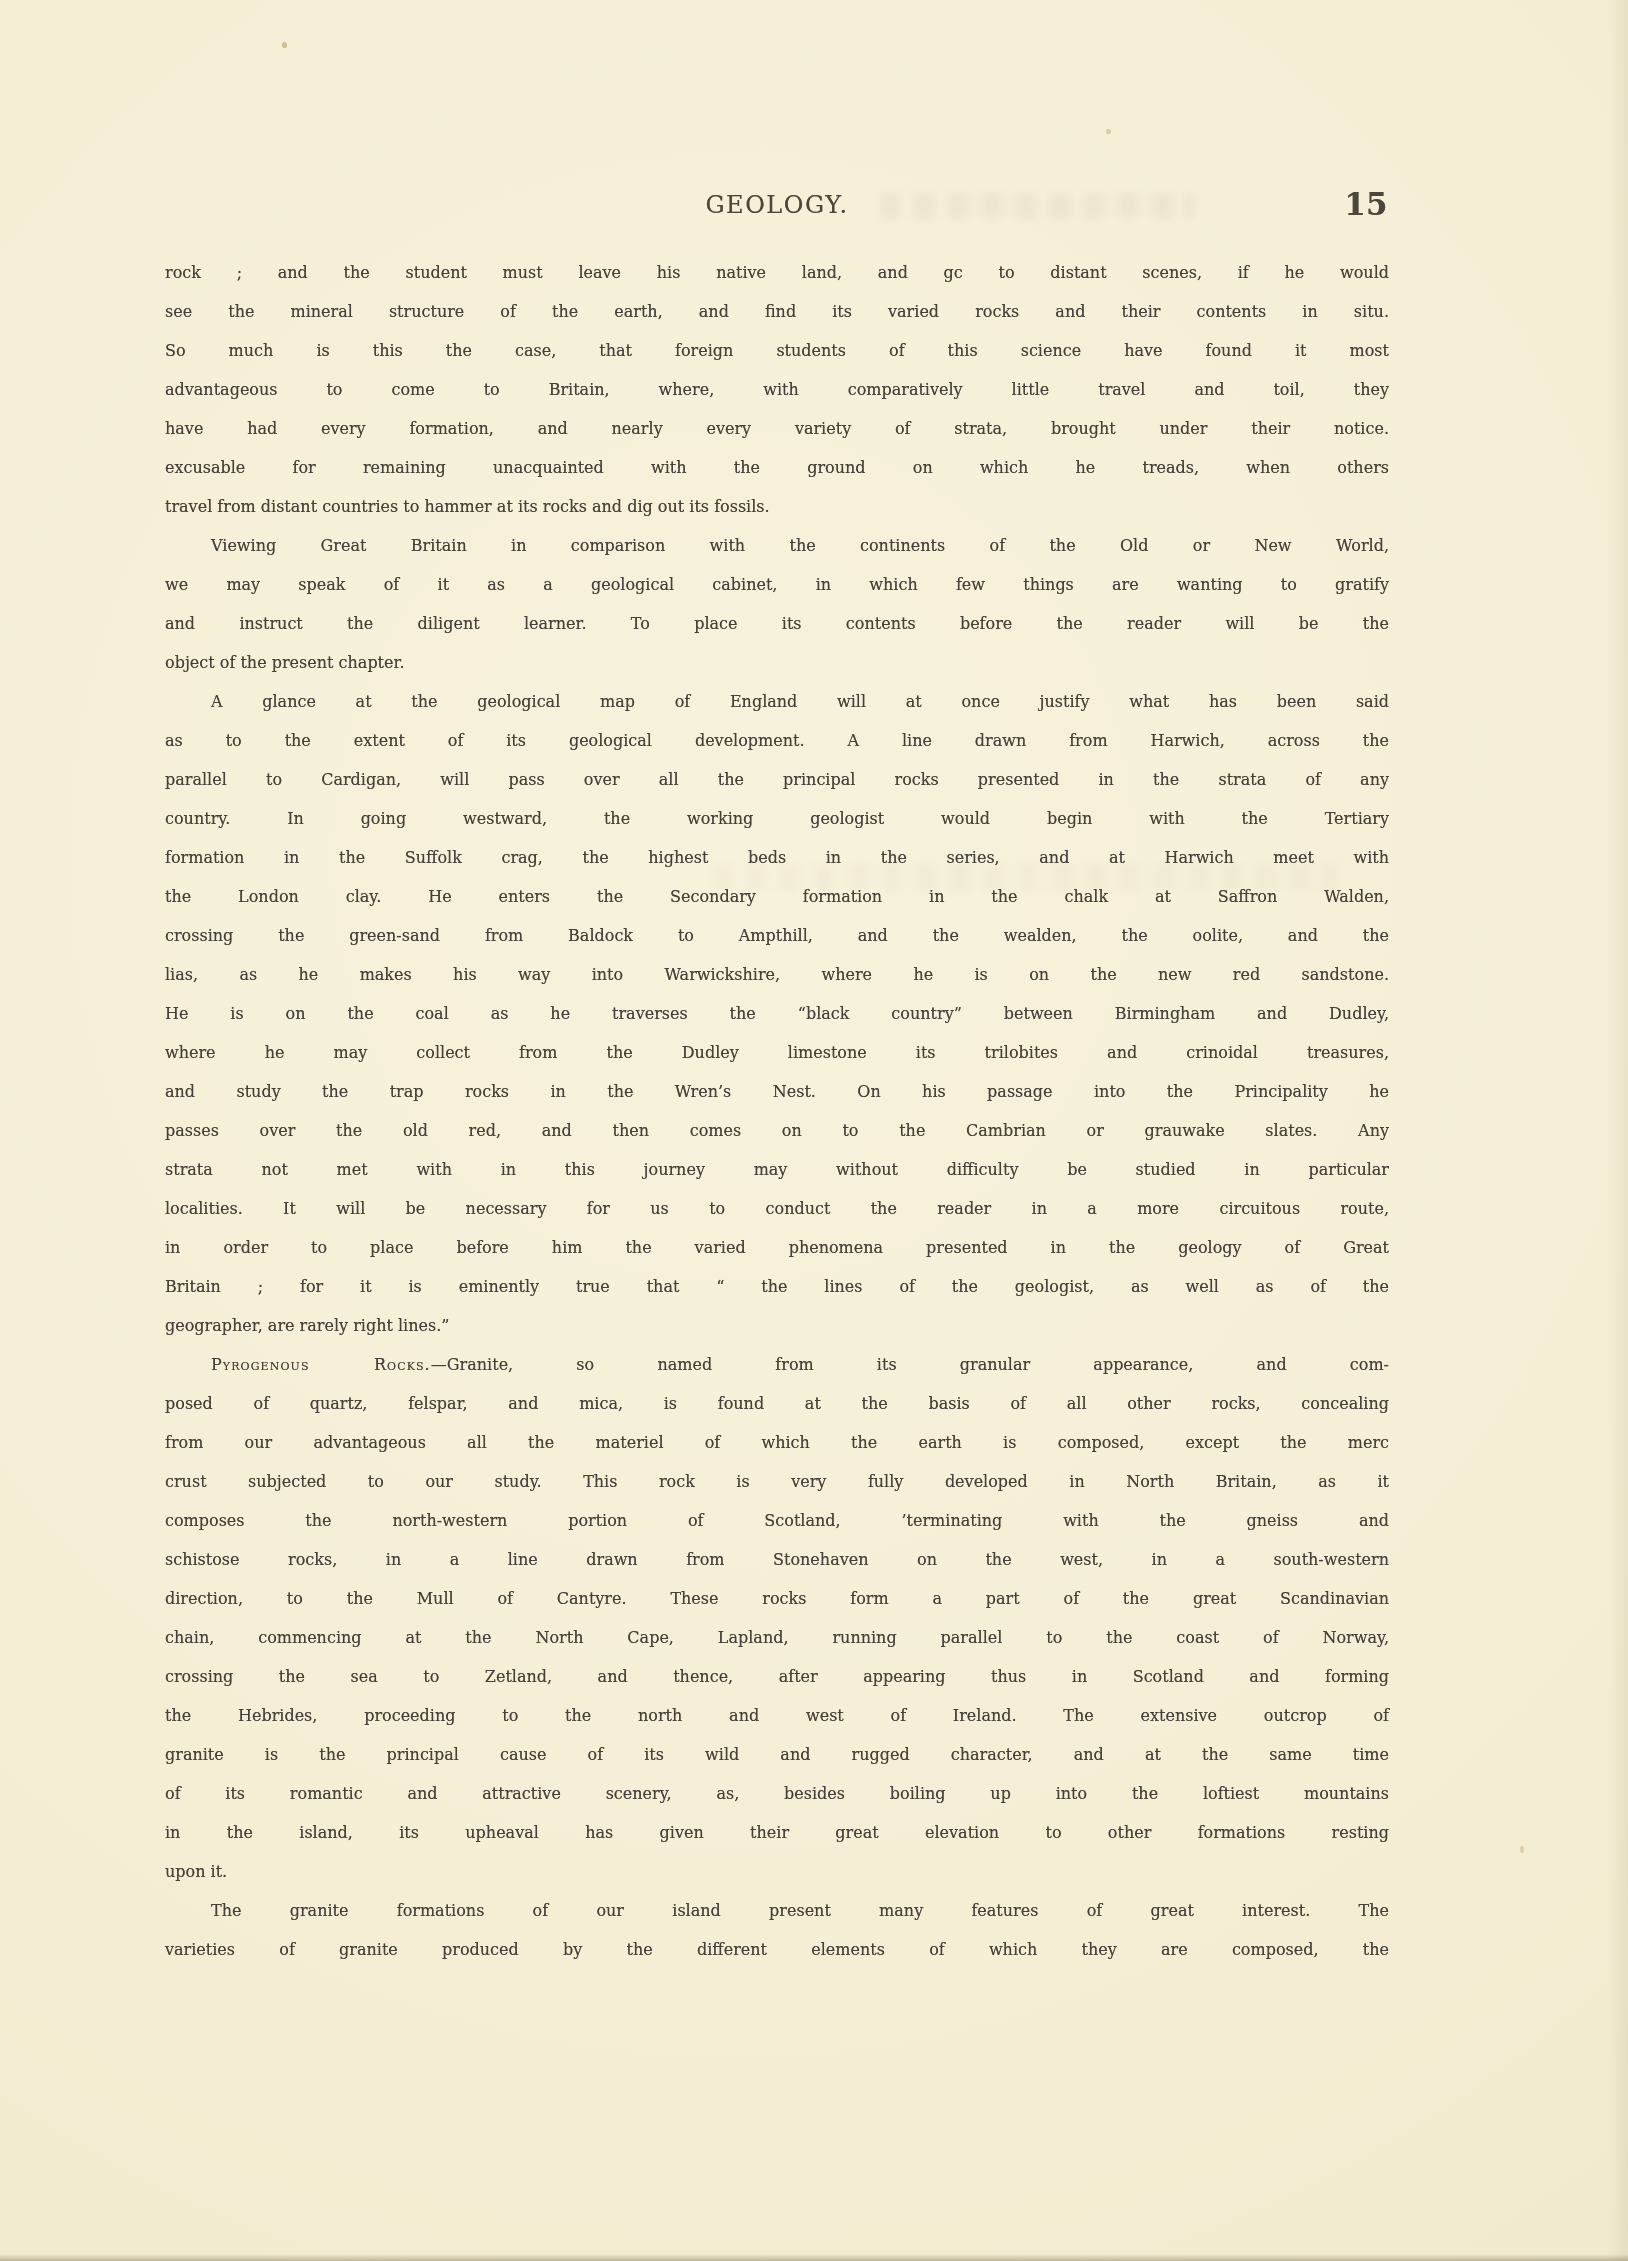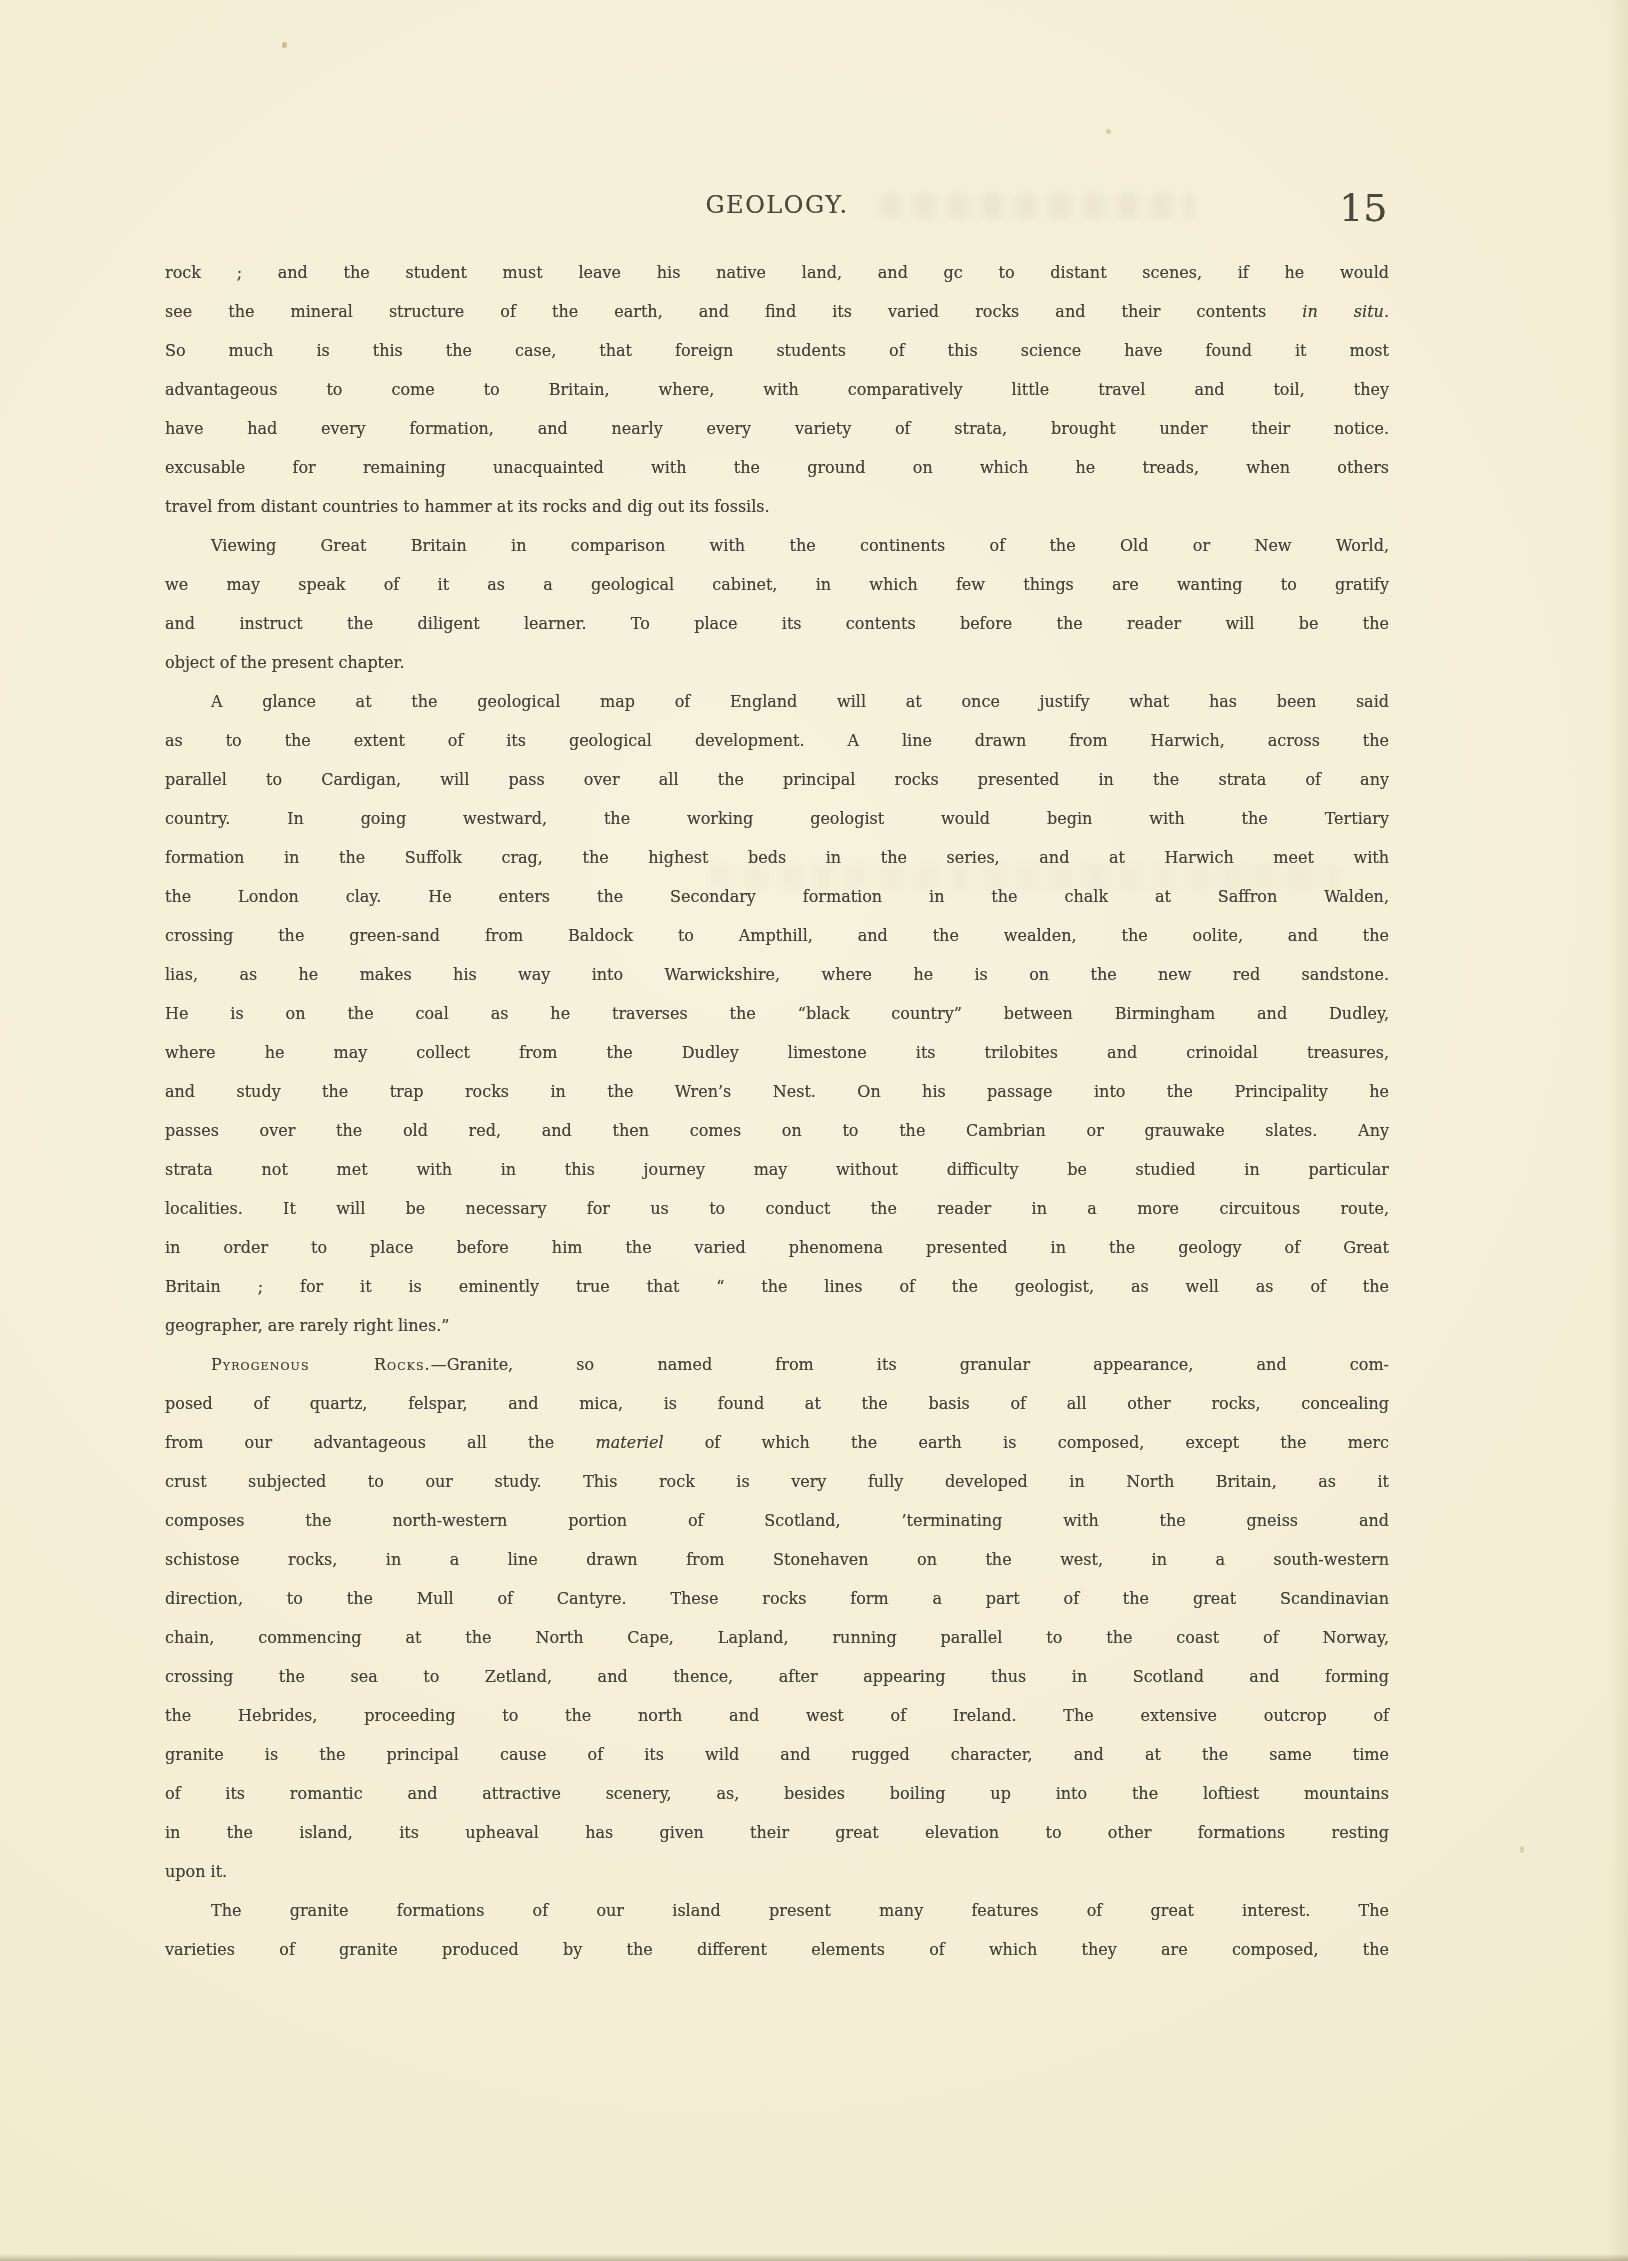--- a/index.html
+++ b/index.html
@@ -30,38 +30,39 @@
   }
   .head-title {
     position: absolute; left: 0; right: 0; top: 0;
     text-align: center;
     font-size: 24px; letter-spacing: 1.5px;
     color: #4b473c;
     text-shadow: 0 0 0.4px rgba(60,56,48,0.5);
   }
   .page-num {
     position: absolute; right: 1.5px; top: -5.4px;
-    font-size: 38px; color: #4b473c;
+    font-size: 31px; color: #4b473c;
     text-shadow: 0 0 0.4px rgba(60,56,48,0.5);
+    font-weight: bold;
   }
   .text-block {
     position: absolute; left: 165px; top: 253px; width: 1224px;
   }
   .paragraph { margin: 0; }
   .line {
     height: 39px; line-height: 39px;
     font-size: 16px;
     text-align: justify;
     text-shadow: 0 0 0.5px rgba(58,54,46,0.55);
     white-space: normal;
   }
   .line.j { text-align-last: justify; }
   .line.ind { text-indent: 46px; }
   .normal { font-style: normal; }
-  .italic { font-style: italic; }
+  .italic { }
   .smallcaps { font-variant: small-caps; letter-spacing: 1.1px; }
   .smudge {
     position: absolute;
     filter: blur(3.1px);
     background: repeating-linear-gradient(
       90deg,
       rgba(100,94,76,0.10) 0 20px,
       rgba(100,94,76,0.02) 20px 34px);
     border-radius: 4.6px;
   }

